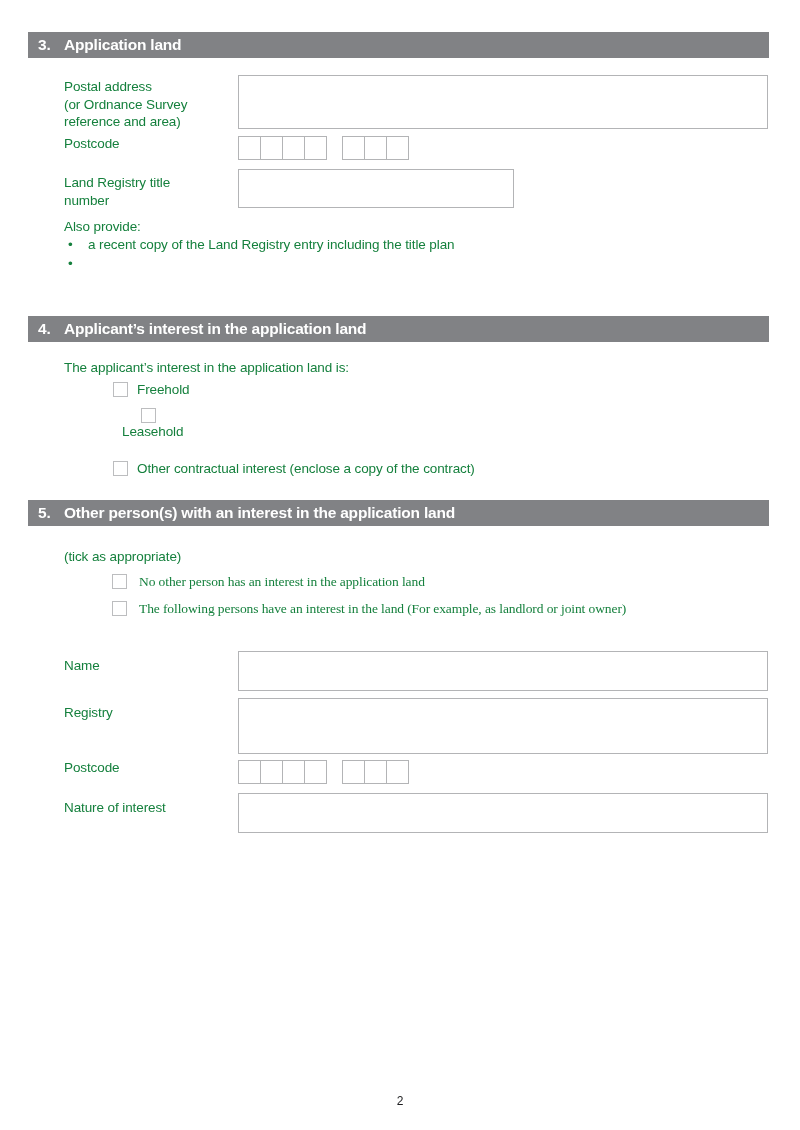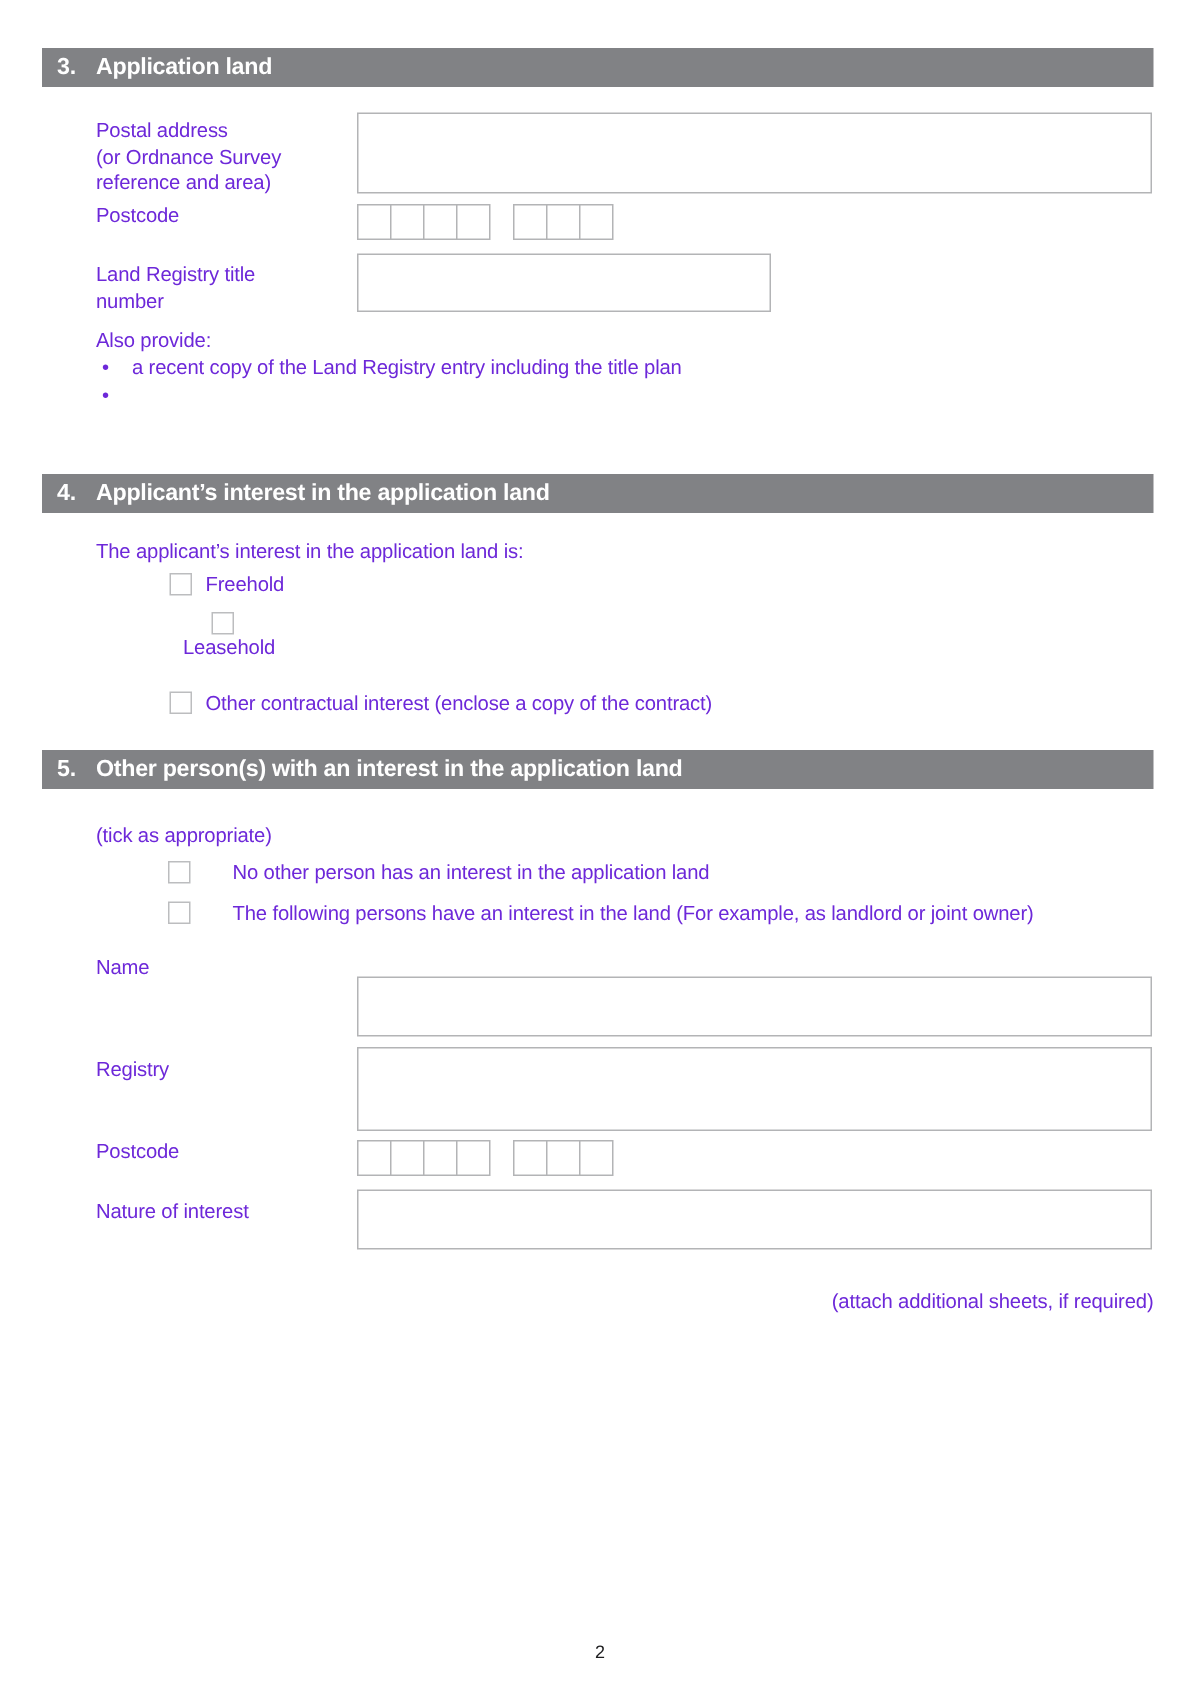--- a/index.html
+++ b/index.html
@@ -29,21 +29,21 @@
     line-height: 26px;
   }
   .section-bar .sec-num { position: absolute; left: 10px; }
   .section-bar .sec-title { position: absolute; left: 36px; }
 
   
   .lbl {
     font-size: 13.5px;
     line-height: 17.5px;
     letter-spacing: -0.1px;
-    color: #6d28d9;
+    color: #15803d;
   }
 
   
   .field-box {
     position: absolute;
     background: #ffffff;
     border: 1px solid #b3b4b6;
   }
 
   
@@ -60,21 +60,21 @@
   
   .check-row { position: absolute; display: flex; align-items: center; padding-left: 48px; }
   .checkbox {
     width: 15px;
     height: 15px;
     background: #ffffff;
     border: 1px solid #bcbdbf;
     flex: 0 0 auto;
   }
   .check-label { margin-left: 9px; }
-  .check-label-wide { margin-left: 28px; }
+  .check-label-wide { margin-left: 12px; font-family: Liberation Serif, serif; }
 
   
   .bullet-row { position: absolute; left: 64px; }
   .bullet-glyph { position: absolute; left: 4px; top: 0; font-size: 13.5px; }
   .bullet-text { position: absolute; left: 24px; top: 0; white-space: nowrap; }
 
   .attach-note {
     position: absolute;
     left: 400px;
     width: 369px;
@@ -166,21 +166,21 @@
 
   <div class="check-row" style="left:64px; top:573px;">
     <div class="checkbox"></div>
     <span class="check-label-wide lbl">No other person has an interest in the application land</span>
   </div>
   <div class="check-row" style="left:64px; top:600px;">
     <div class="checkbox"></div>
     <span class="check-label-wide lbl">The following persons have an interest in the land (For example, as landlord or joint owner)</span>
   </div>
 
-  <div class="abs lbl" style="left:64px; top:636px;">Name</div>
+  <div class="abs lbl" style="left:64px; top:657px;">Name</div>
   <div class="field-box" style="left:238px; top:651px; width:530px; height:40px;"></div>
 
   <div class="abs lbl" style="left:64px; top:704px;">Registry</div>
   <div class="field-box" style="left:238px; top:698px; width:530px; height:56px;"></div>
 
   <div class="abs lbl" style="left:64px; top:759px;">Postcode</div>
   <div class="pc-group" style="left:238px; top:760px;">
     <div class="pc-cell"></div>
     <div class="pc-cell"></div>
     <div class="pc-cell"></div>
@@ -188,17 +188,16 @@
   </div>
   <div class="pc-group" style="left:342px; top:760px;">
     <div class="pc-cell"></div>
     <div class="pc-cell"></div>
     <div class="pc-cell"></div>
   </div>
 
   <div class="abs lbl" style="left:64px; top:799px;">Nature of interest</div>
   <div class="field-box" style="left:238px; top:793px; width:530px; height:40px;"></div>
 
-  <div class="attach-note lbl" style="top:859px;">(attach additional sheets, if required)</div>
 
   <div class="page-number" style="top:1094px;">2</div>
 
 </div>
 
 </body></html>

